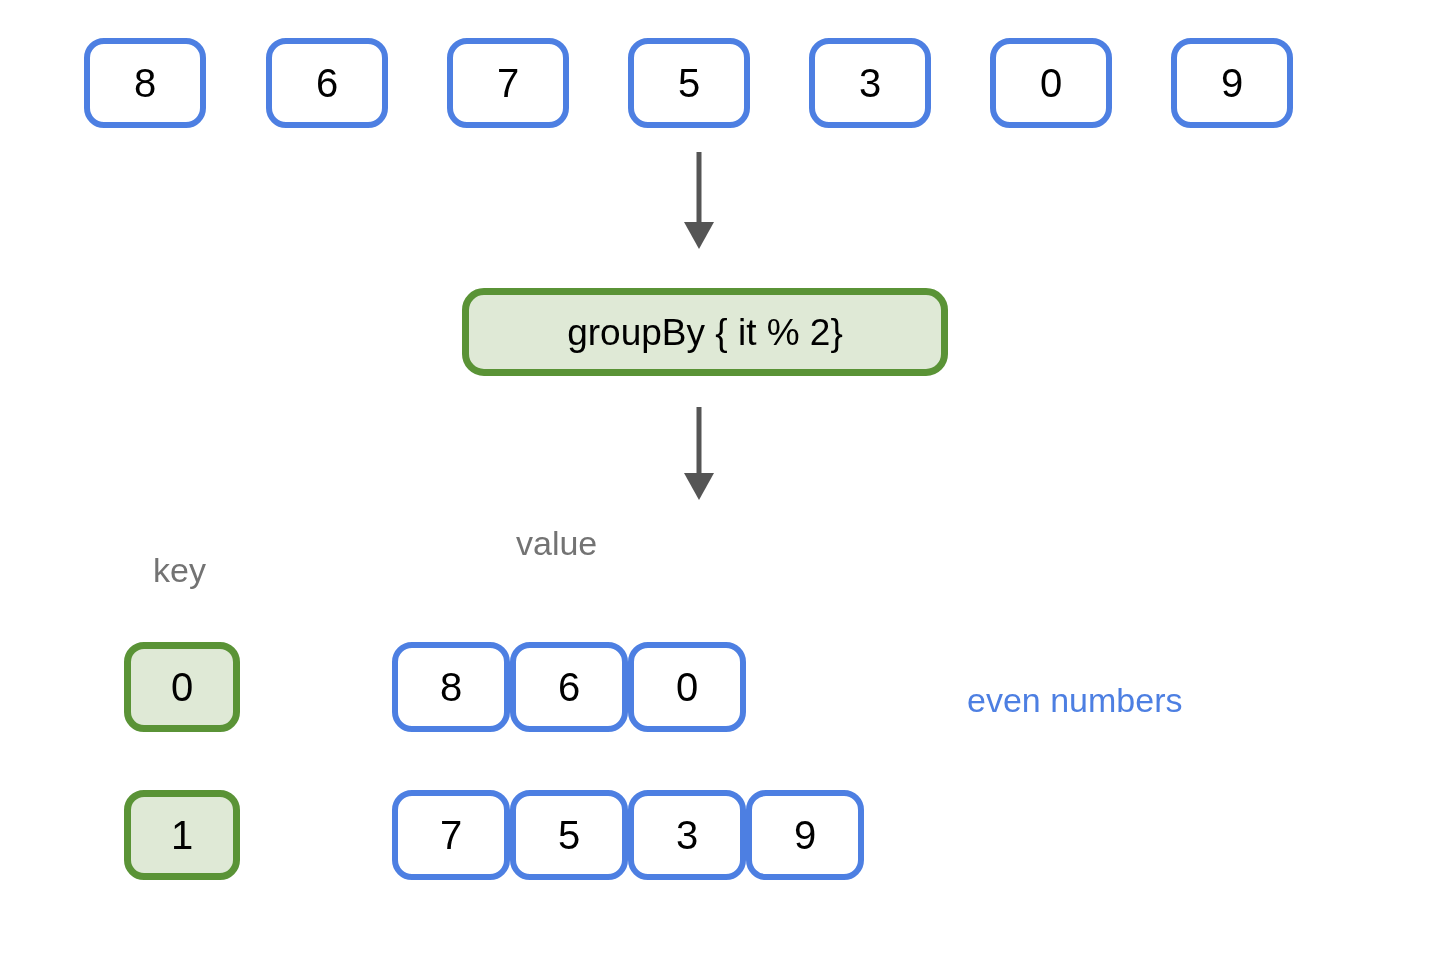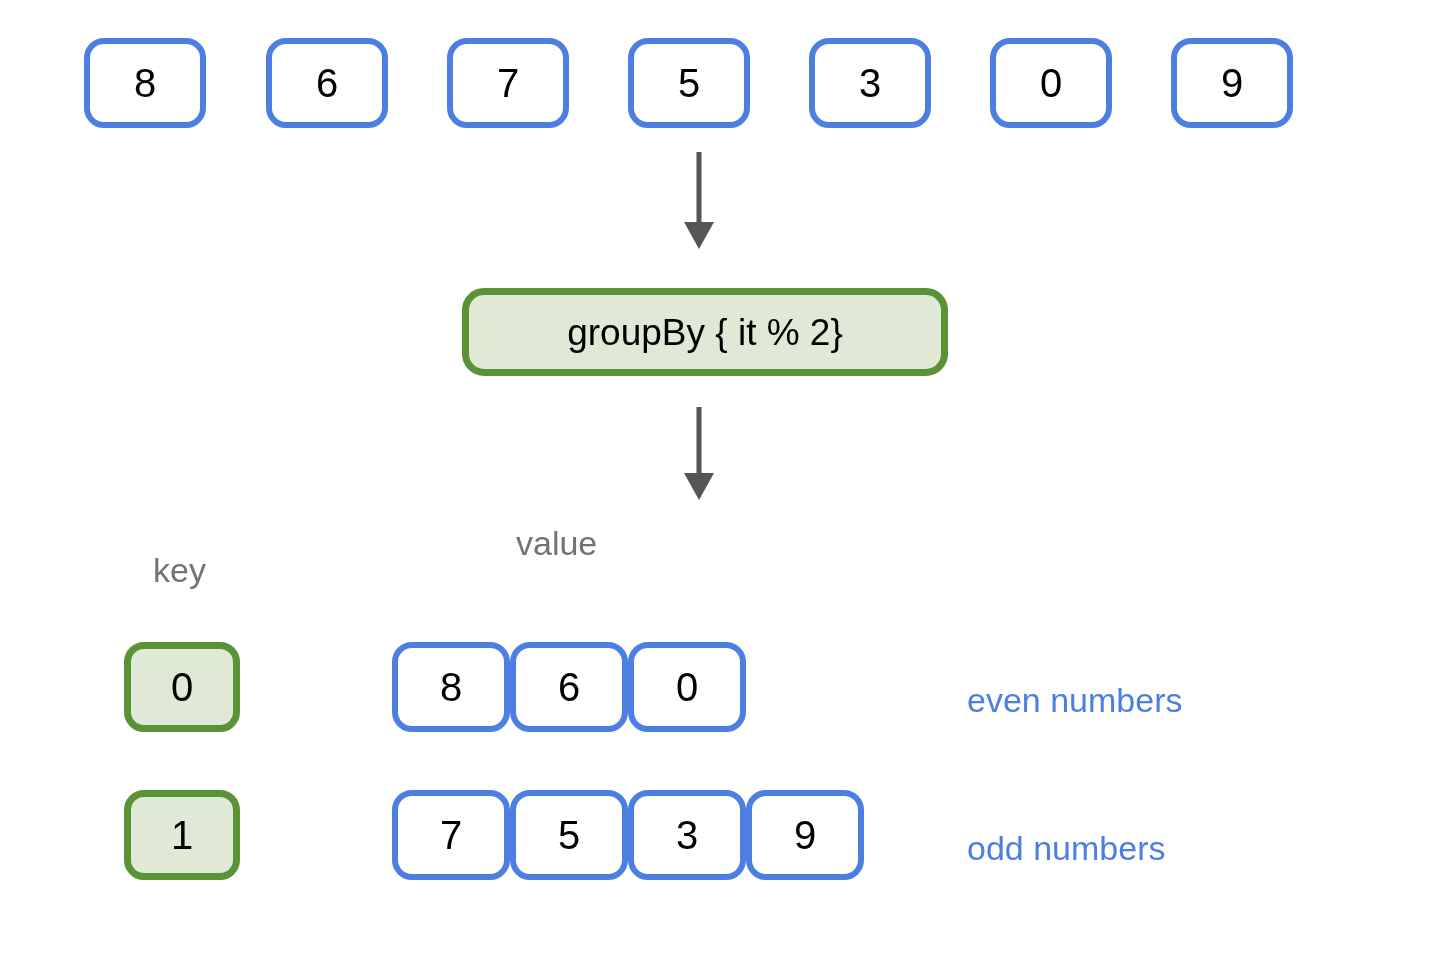--- a/index.html
+++ b/index.html
@@ -178,15 +178,14 @@
         <span>5</span>
       </div>
     <div class="valbox">
         <span>3</span>
       </div>
     <div class="valbox">
         <span>9</span>
       </div>
   </div>
 
-  <div class="node bluelabel" style="left:967px; top:831px;">odd numbers</div>
 
 </div>
 
 </body></html>

